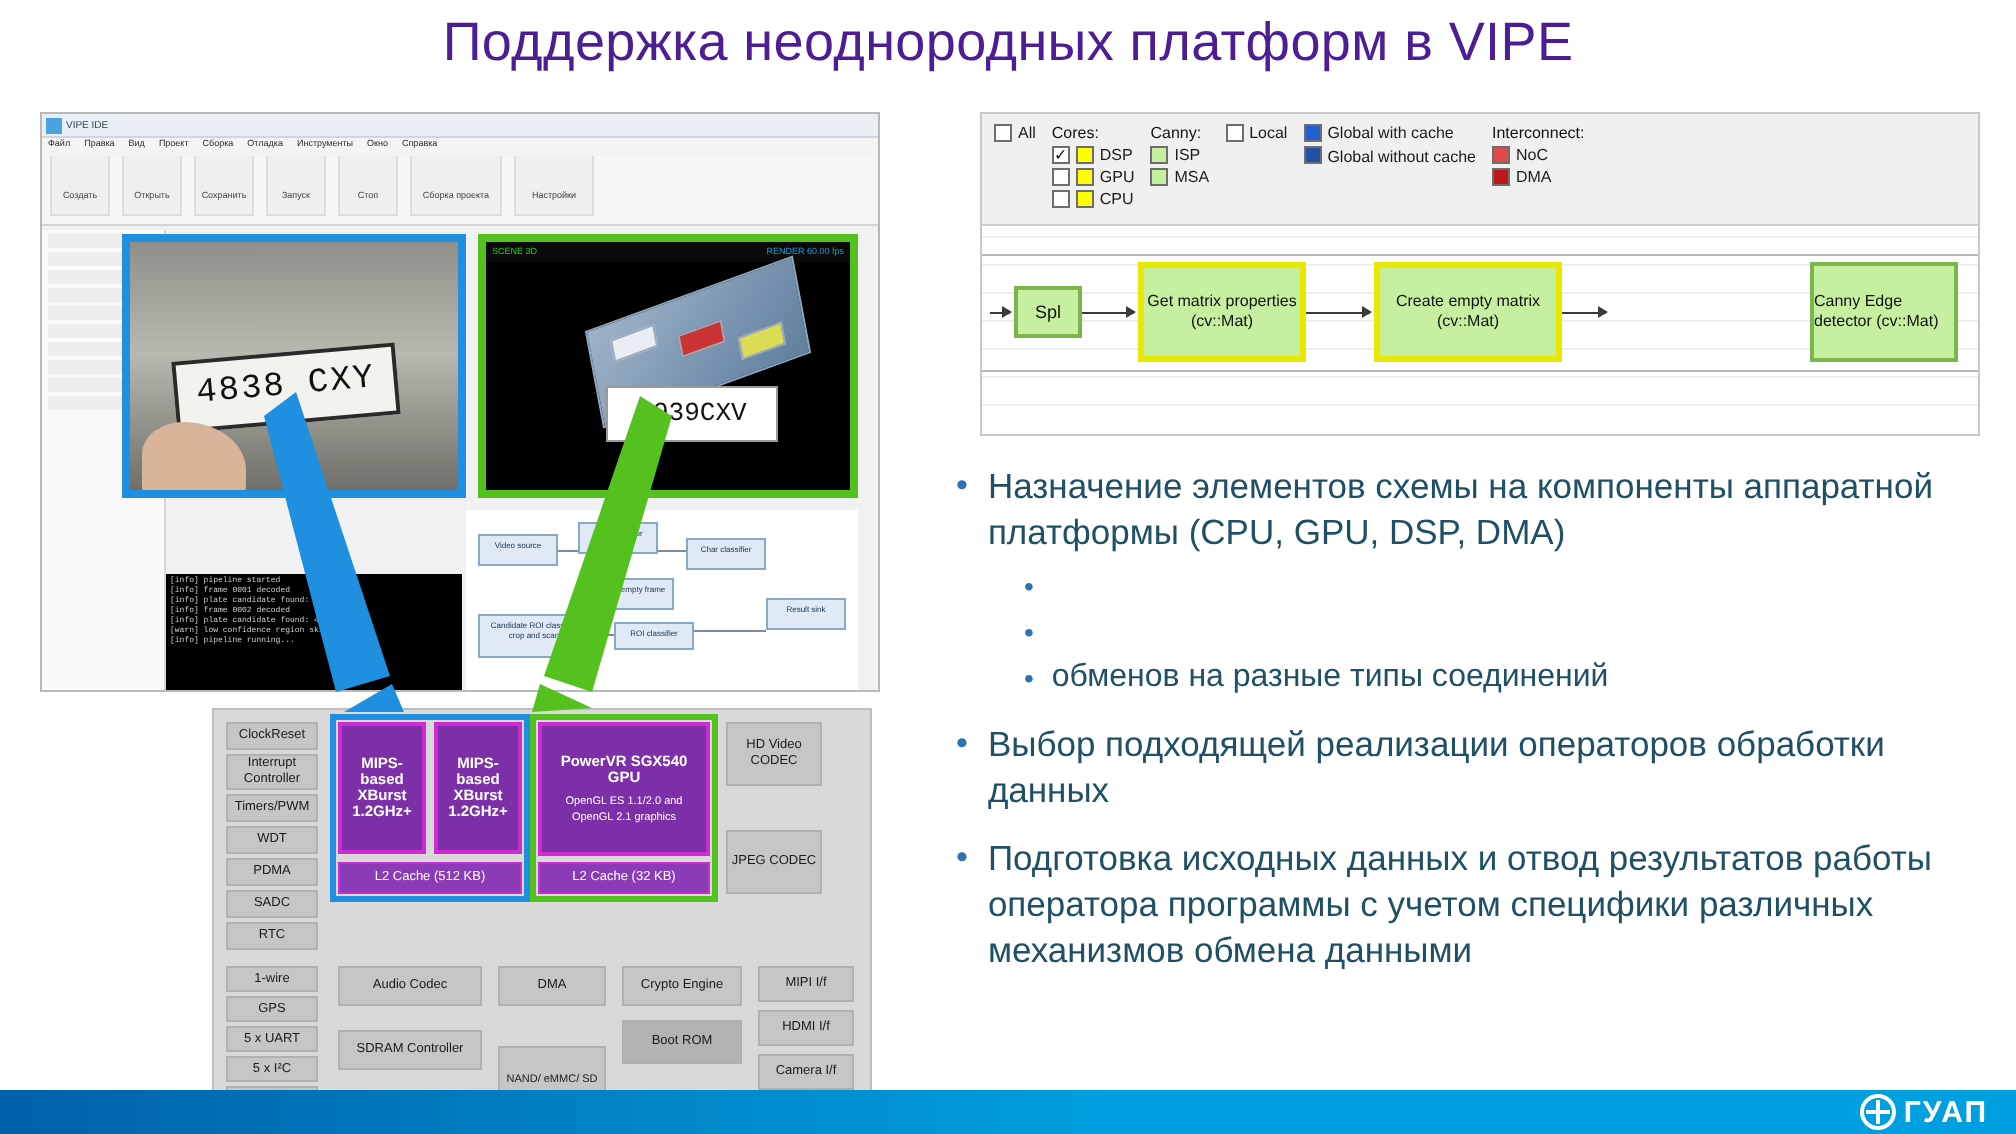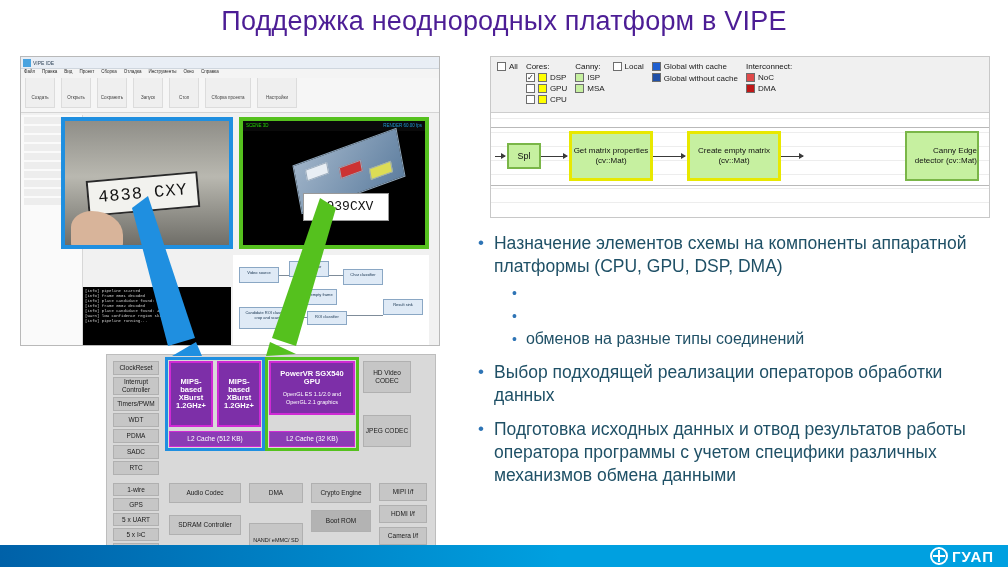--- a/index.html
+++ b/index.html
@@ -200,21 +200,21 @@
     display: flex; align-items: center; justify-content: center;
   }
   .n-box {
     position: absolute; background: #c6f0a0; border: 3px solid #e8e800;
     font-size: 8px; color: #111; text-align: center; display: flex;
     align-items: center; justify-content: center; line-height: 10px;
   }
   .n-canny {
     position: absolute; right: 10px; top: 18px; width: 74px; height: 50px;
     background: #c6f0a0; border: 2px solid #7ab648; font-size: 8px; color: #111;
-    text-align: right; display: flex; align-items: center; justify-content: center; line-height: 10px;
+    text-align: left; display: flex; align-items: center; justify-content: center; line-height: 10px;
   }
   .lane { position: absolute; left: 0; right: 0; height: 1px; background: #b9b9b9; }
   .connector { position: absolute; height: 1px; background: #3a3a3a; }
   .connector:after {
     content: ""; position: absolute; right: -1px; top: -3px;
     border-left: 5px solid #3a3a3a; border-top: 3.5px solid transparent; border-bottom: 3.5px solid transparent;
   }
 </style>
 </head>
 <body>
@@ -315,21 +315,21 @@
     <div class="blk" style="left:6px;top:42px;width:46px;height:14px">Timers/PWM</div>
     <div class="blk" style="left:6px;top:58px;width:46px;height:14px">WDT</div>
     <div class="blk" style="left:6px;top:74px;width:46px;height:14px">PDMA</div>
     <div class="blk" style="left:6px;top:90px;width:46px;height:14px">SADC</div>
     <div class="blk" style="left:6px;top:106px;width:46px;height:14px">RTC</div>
 
     <div class="blk cpu" style="left:62px;top:6px;width:44px;height:66px">MIPS-based XBurst 1.2GHz+</div>
     <div class="blk cpu" style="left:110px;top:6px;width:44px;height:66px">MIPS-based XBurst 1.2GHz+</div>
     <div class="blk l2" style="left:62px;top:76px;width:92px;height:16px">L2 Cache (512 KB)</div>
 
-    <div class="blk gpu" style="left:162px;top:6px;width:86px;height:54px;flex-direction:column;padding:8px">
+    <div class="blk gpu" style="left:162px;top:6px;width:86px;height:67px;flex-direction:column;padding:8px">
       <span>PowerVR SGX540 GPU</span>
       <span style="font-size:5.5px;font-weight:normal;margin-top:4px">OpenGL ES 1.1/2.0 and OpenGL 2.1 graphics</span>
     </div>
     <div class="blk l2" style="left:162px;top:76px;width:86px;height:16px">L2 Cache (32 KB)</div>
 
     <div class="greenbox" style="left:158px;top:2px;width:94px;height:94px"></div>
 
     <div class="blk" style="left:256px;top:6px;width:48px;height:32px">HD Video CODEC</div>
     <div class="blk" style="left:256px;top:60px;width:48px;height:32px">JPEG CODEC</div>
 

